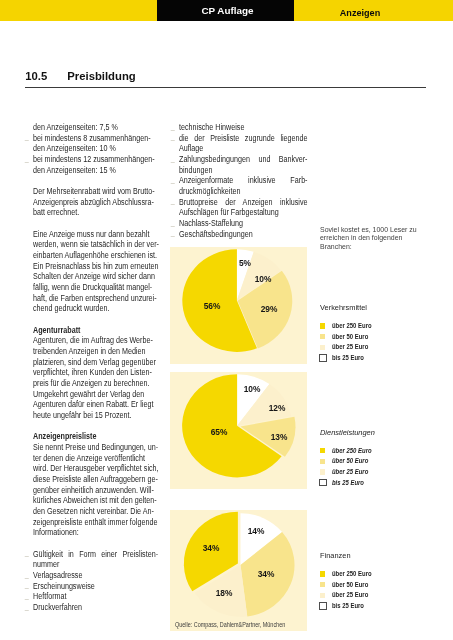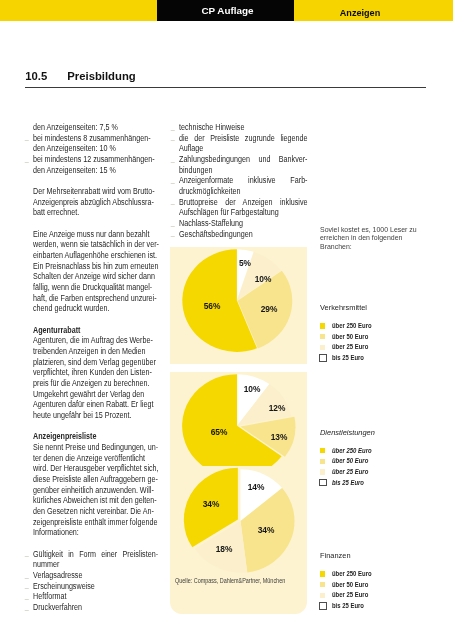--- a/index.html
+++ b/index.html
@@ -30,21 +30,21 @@
   .ln{white-space:nowrap;}
   .gap{height:10.67px;}
   .bold{font-weight:bold;}
   .blk{position:relative;}
   .dash{position:absolute;left:-9.8px;top:3.6px;color:#c8c4b6;font-size:8.45px;line-height:8px;}
 
   
   .chartbox{position:absolute;left:170px;width:137px;background:#fdf3d0;overflow:hidden;}
   #cb1{top:247px;height:117.2px;}
   #cb2{top:371.6px;height:117.3px;}
-  #cb3{top:466px;height:148px;border-radius:12px;}
+  #cb3{top:510px;height:121px;}
   .chartbox svg{display:block;position:absolute;left:0;top:0;}
   .plab{position:absolute;font-size:9.1px;font-weight:bold;color:#161616;white-space:nowrap;
         line-height:9.1px;transform:translate(-50%,-50%) scaleX(0.92);}
   .src{position:absolute;left:4.5px;top:110.5px;font-size:6.3px;color:#3c3c3c;
        transform:scaleX(0.865);transform-origin:left top;white-space:nowrap;}
 
   
   .intro{position:absolute;left:319.5px;top:225.5px;font-size:7.25px;line-height:8.6px;color:#3f3f3f;
          transform:scaleX(0.96);transform-origin:left top;}
   .legend{position:absolute;left:320px;width:124px;}

